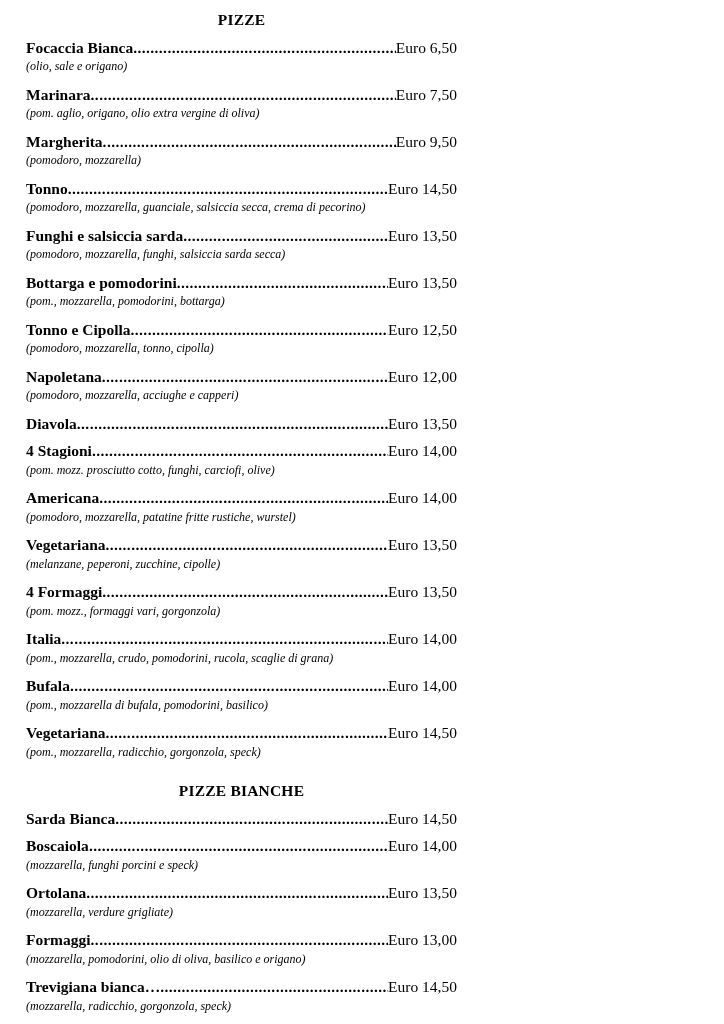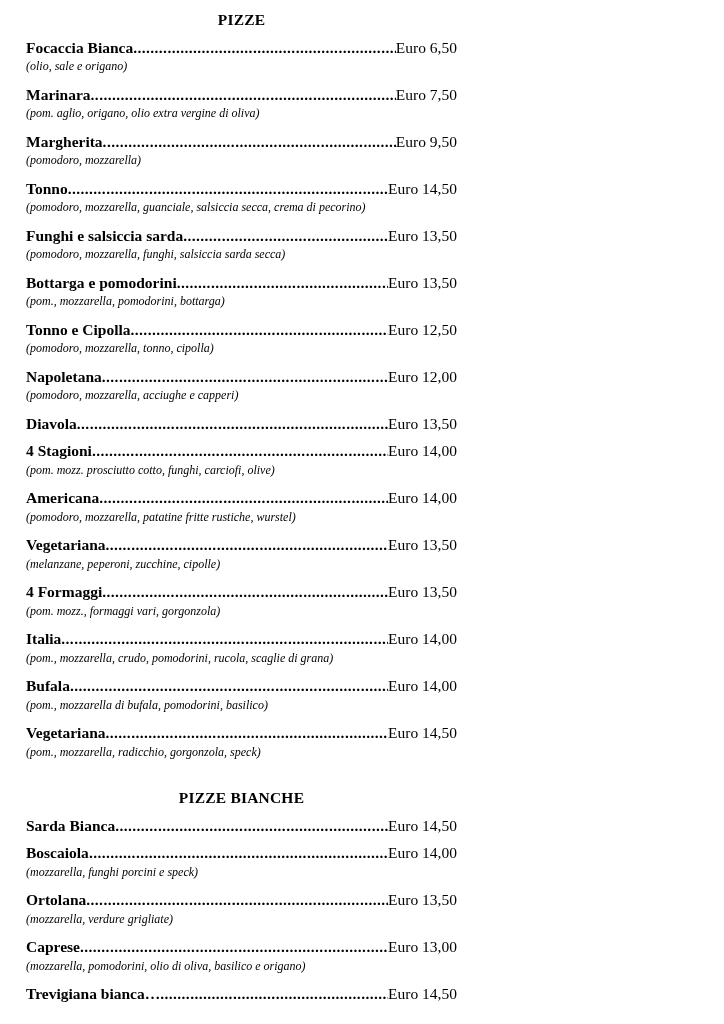--- a/index.html
+++ b/index.html
@@ -30,21 +30,21 @@
   .section-heading {
     text-align: center;
     font-weight: bold;
     font-size: 15.5px;
     line-height: 19.5px;
     letter-spacing: 0.2px;
     margin: 0;
     padding: 0;
   }
   .section-heading.second {
-    margin-top: 26px;
+    margin-top: 19px;
   }
   .items {
     margin: 0;
     padding: 0;
     list-style: none;
   }
   .item {
     margin: 8px;
     padding: 0;
   }
@@ -239,29 +239,30 @@
           <li class="item">
             <div class="item-line">
               <span class="item-name">Ortolana </span>
               <span class="leader">...............................................................................................................................................................</span>
               <span class="item-price">Euro 13,50</span>
             </div>
             <div class="item-desc">(mozzarella, verdure grigliate)</div>
           </li>
           <li class="item">
             <div class="item-line">
-              <span class="item-name">Caprese</span>
+              <span class="item-name">Formaggi</span>
               <span class="leader">...............................................................................................................................................................</span>
               <span class="item-price">Euro 13,00</span>
             </div>
             <div class="item-desc">(mozzarella, pomodorini, olio di oliva, basilico e origano)</div>
           </li>
           <li class="item">
             <div class="item-line">
               <span class="item-name">Trevigiana bianca…</span>
               <span class="leader">...............................................................................................................................................................</span>
               <span class="item-price">Euro 14,50</span>
             </div>
+            <div class="item-desc">(mozzarella, radicchio, gorgonzola, speck)</div>
           </li>
         </ul>
       </div>
   </div>
 </div>
 
 </body></html>

